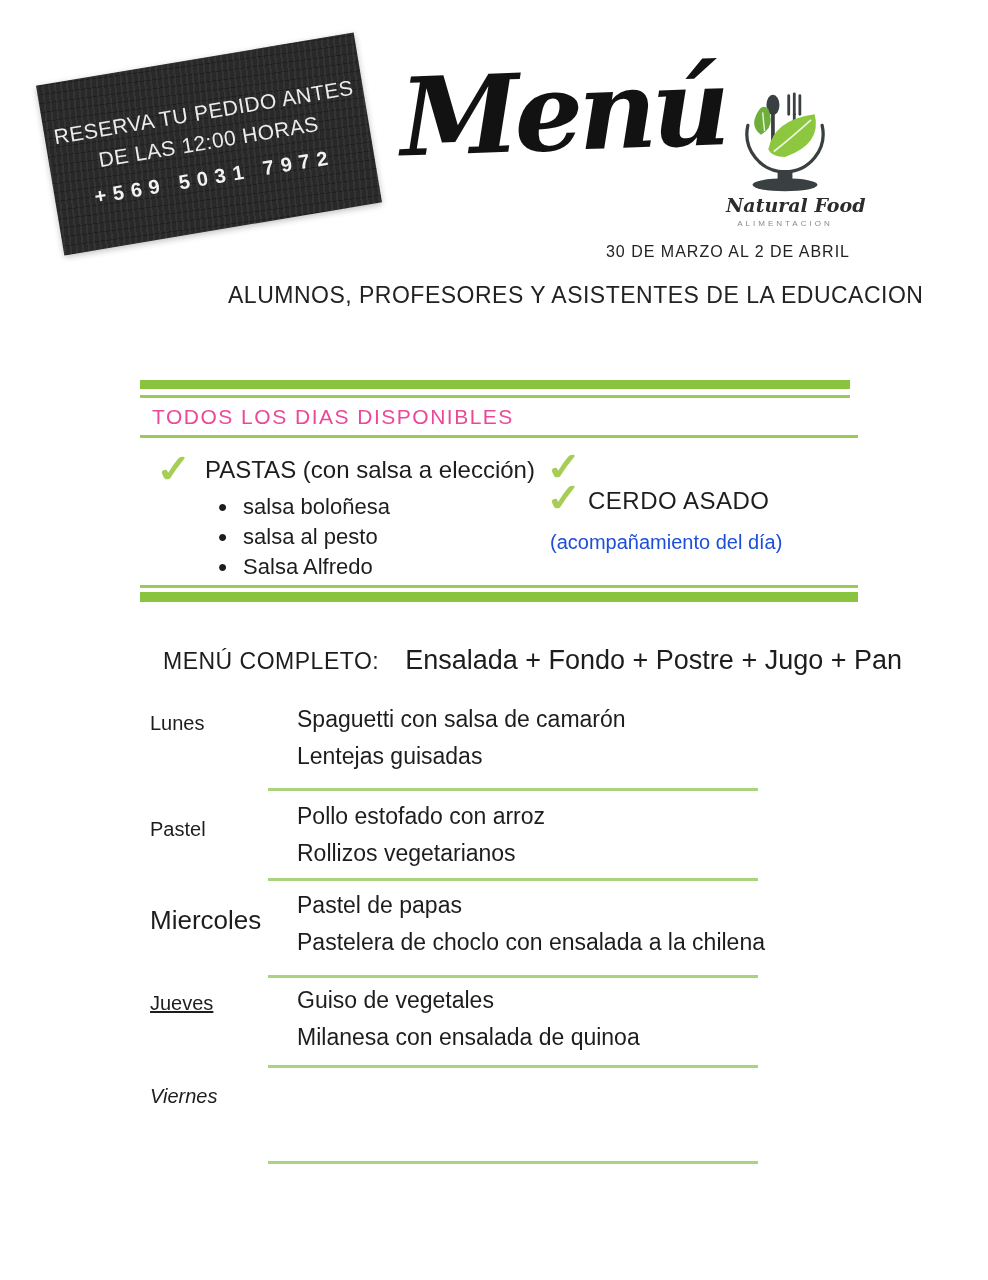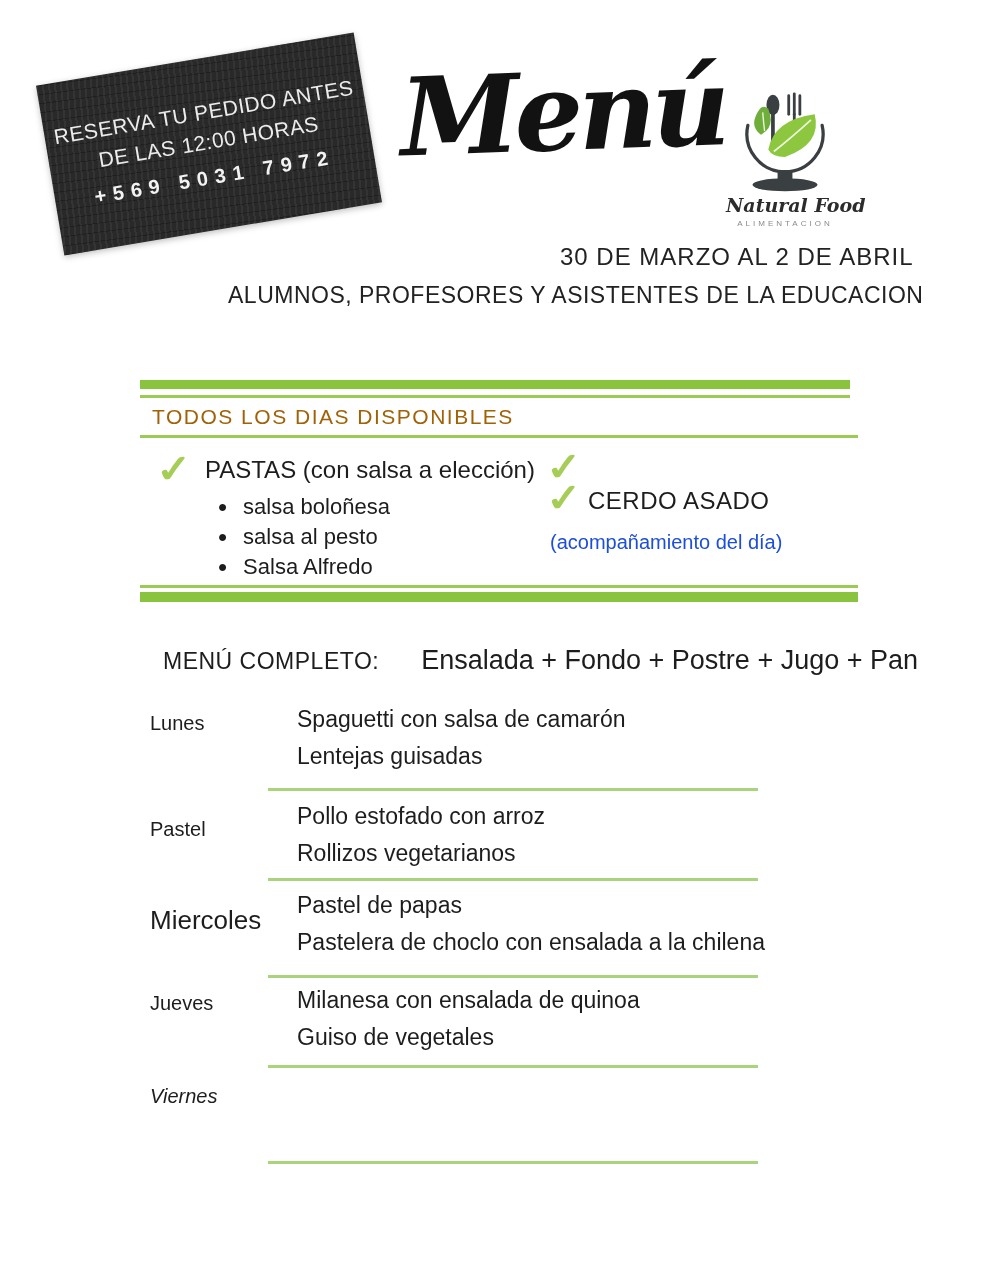--- a/index.html
+++ b/index.html
@@ -42,52 +42,52 @@
   .logo svg { display:block; margin:0 auto; }
   .logo-name {
     font-family:"DejaVu Serif", serif; font-style:italic; font-weight:bold;
     font-size:19px; color:#2c2c2c; margin-top:-2px; white-space:nowrap;
   }
   .logo-tag { font-size:8px; letter-spacing:3px; color:#8a8a8a; margin-top:3px; }
 
   
   .date-range {
     position:absolute; left:560px; top:243px; width:290px; text-align:right;
-    font-size:24px; letter-spacing:1px; white-space:nowrap; color:#222;
+    font-size:16px; letter-spacing:1px; white-space:nowrap; color:#222;
   }
   .audience {
     position:absolute; left:228px; top:282px; width:640px;
     font-size:23px; letter-spacing:0.5px; white-space:nowrap; color:#222;
   }
 
   
   .bar { position:absolute; left:140px; width:710px; }
   .bar.thick { height:9px;  background:#8ac43e; }
   .bar.thin  { height:3px;  background:#9ccb55; }
 
   .daily-heading {
     position:absolute; left:152px; top:405px; font-size:21px; letter-spacing:1.5px;
-    color:#a16207;
+    color:#ec4899;
   }
 
   
   .check {
     position:absolute; color:#a6cd55; font-size:38px; font-weight:bold;
     transform:scaleX(1.15) rotate(-4deg); line-height:1;
   }
   .pastas-title { position:absolute; left:205px; top:456px; font-size:24px; }
   .salsa-list { position:absolute; left:218px; top:492px; font-size:22px; }
   .salsa-item { display:flex; align-items:center; height:30px; }
   .salsa-item .bullet { font-size:26px; margin-right:16px; line-height:1; }
   .protein-item { position:absolute; left:588px; font-size:24px; letter-spacing:0.5px; }
   .side-note { position:absolute; left:550px; top:531px; font-size:20px; color:#1d4ed8; }
 
   
   .full-menu-row {
-    position:absolute; left:163px; top:645px; display:flex; align-items:baseline; gap:42px;
+    position:absolute; left:163px; top:645px; display:flex; align-items:baseline; gap:26px;
     white-space:nowrap;
   }
   .full-menu-label { font-size:23px; letter-spacing:0.5px; }
   .full-menu-comp { font-size:27px; }
 
   
   .day-label { position:absolute; left:150px; width:140px; font-size:20px; }
   .day-dishes { position:absolute; left:297px; width:480px; }
   .dish { font-size:23px; line-height:37px; white-space:nowrap; }
   .day-divider { position:absolute; left:268px; width:490px; height:3px; background:#a9d37c; }
@@ -188,24 +188,24 @@
   </div>
   <div class="day-divider" style="top:878px;"></div>
 
   <div class="day-label" style="top:905px; font-size:26px;">Miercoles</div>
   <div class="day-dishes" style="top:887px;">
     <div class="dish">Pastel de papas</div>
     <div class="dish">Pastelera de choclo con ensalada a la chilena</div>
   </div>
   <div class="day-divider" style="top:975px;"></div>
 
-  <div class="day-label" style="top:992px;">Jueves</div>
+  <div class="day-label" style="top:992px;text-decoration:underline;">Jueves</div>
   <div class="day-dishes" style="top:982px;">
+    <div class="dish">Guiso de vegetales</div>
     <div class="dish">Milanesa con ensalada de quinoa</div>
-    <div class="dish">Guiso de vegetales</div>
   </div>
   <div class="day-divider" style="top:1065px;"></div>
 
   <div class="day-label" style="top:1085px;font-style:italic;">Viernes</div>
   <div class="day-dishes" style="top:1080px;">
     <div class="dish"></div>
     <div class="dish"></div>
   </div>
   <div class="day-divider" style="top:1161px;"></div>
 

